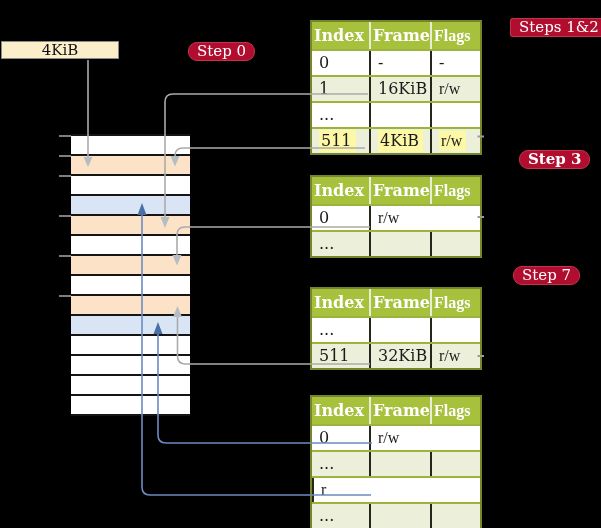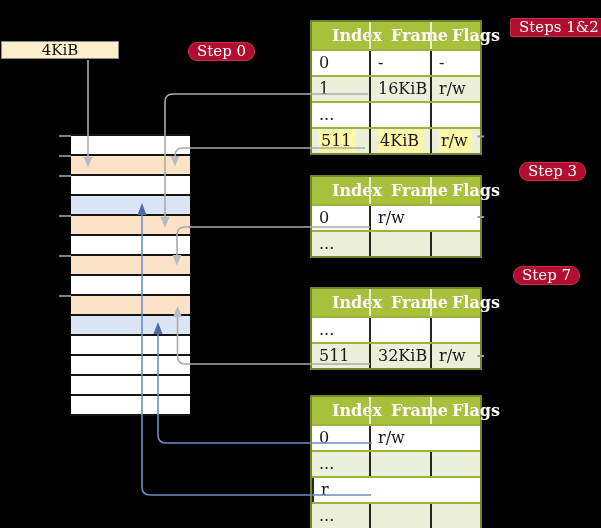--- a/index.html
+++ b/index.html
@@ -15,51 +15,51 @@
     color:#111;font-size:15px;line-height:16px;text-align:center;
   }
   
   .step-label{
     position:absolute;height:17px;line-height:17px;padding:0 8px;
     background:var(--step-label-red,#b00d2f);border:1px solid #c2334f;border-radius:9px;
     color:#fff;font-size:15px;white-space:nowrap;
   }
   #label-step0 {left:188px;top:42px;}
   #label-steps12{left:510px;top:18px;border-radius:3px 0 0 3px;border-right:none;}
-  #label-step3 {left:519px;top:162px;}
+  #label-step3 {left:519px;top:150px;font-weight:bold;}
   #label-step4 {left:513px;top:266px;}
   
   #memory-column{
     position:absolute;left:71px;top:134px;width:119px;
     border-top:2px solid #151515;
   }
   .mem-row{height:20px;box-sizing:border-box;border-bottom:2px solid #151515;}
   .m-white {background:#ffffff;}
   .m-orange{background:var(--memory-frame-orange,#fce3c8);}
   .m-blue  {background:var(--memory-frame-blue,#d9e5f4);}
   .tick{position:absolute;left:59px;width:12px;height:2px;background:#7e7e7e;}
   
   .pt{
     position:absolute;left:310px;width:172px;box-sizing:border-box;
     border:2px solid var(--table-border-olive,#75852a);background:#fff;
   }
   #table-0{top:20px;} #table-1{top:175px;} #table-2{top:287px;} #table-3{top:395px;}
   .pt-head{display:flex;height:27px;background:var(--table-header-green,#a8c13d);}
   .hc{
     box-sizing:border-box;color:#fff;font-weight:bold;font-size:16px;
-    line-height:27px;padding-left:20px;
+    line-height:27px;padding-left:2px;
   }
   .hc.c1,.hc.c2{border-left:2px solid #e9ecd8;}
   .pt-row{display:flex;height:26px;box-sizing:border-box;border-top:2px solid #9bb43c;}
   .bg-white{background:#ffffff;} .bg-green{background:var(--table-row-green,#ecf0da);}
   .bc{
     box-sizing:border-box;color:#1a1a1a;font-size:16px;line-height:24px;padding-left:7px;
     overflow:hidden;white-space:nowrap;
   }
-  .c0{width:57px;} .c1{width:61px;} .c2{flex:1;}
+  .c0{width:57px;} .c1{width:61px;} .c2{flex:1;font-family:Liberation Serif, serif;}
   .bc.c1,.bc.c2{border-left:2px solid #26261c;}
   .hl{background:var(--highlight-yellow,#fdf8a6);padding:1px 4px 2px 2px;}
   
   #connectors{position:absolute;left:0;top:0;pointer-events:none;}
   .ln-gray{fill:none;stroke:var(--connector-gray,#ababab);stroke-width:1.6;}
   .ln-blue{fill:none;stroke:var(--connector-blue,#6c8cc0);stroke-width:1.6;}
   .ah-gray{fill:var(--connector-gray-arrow,#b4bcc4);}
   .ah-blue{fill:var(--connector-blue-arrow,#4a6ea6);}
   .stub{stroke:#9a9a9a;stroke-width:2;}
 </style>

